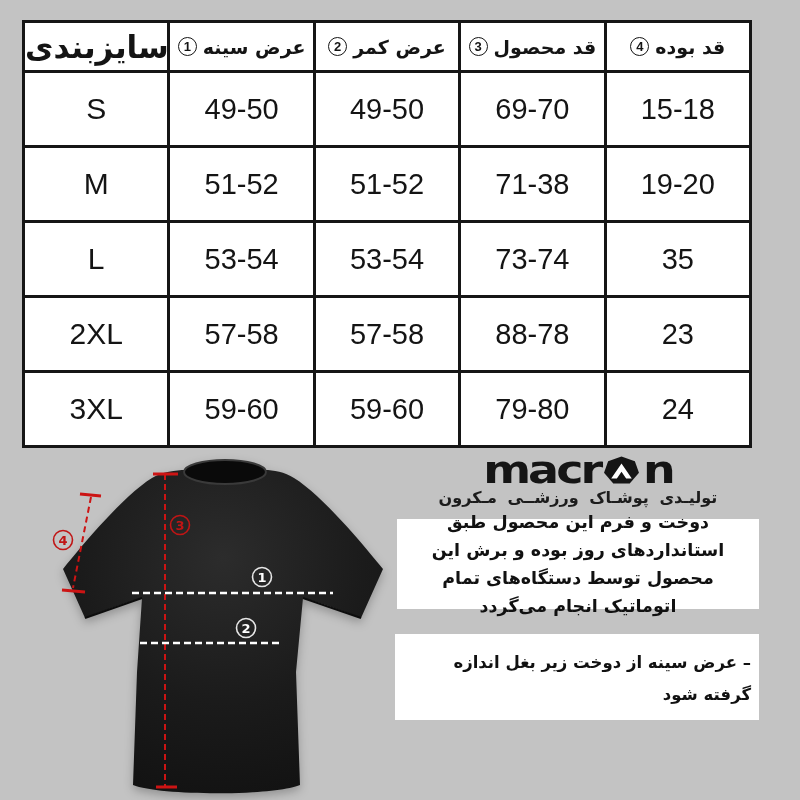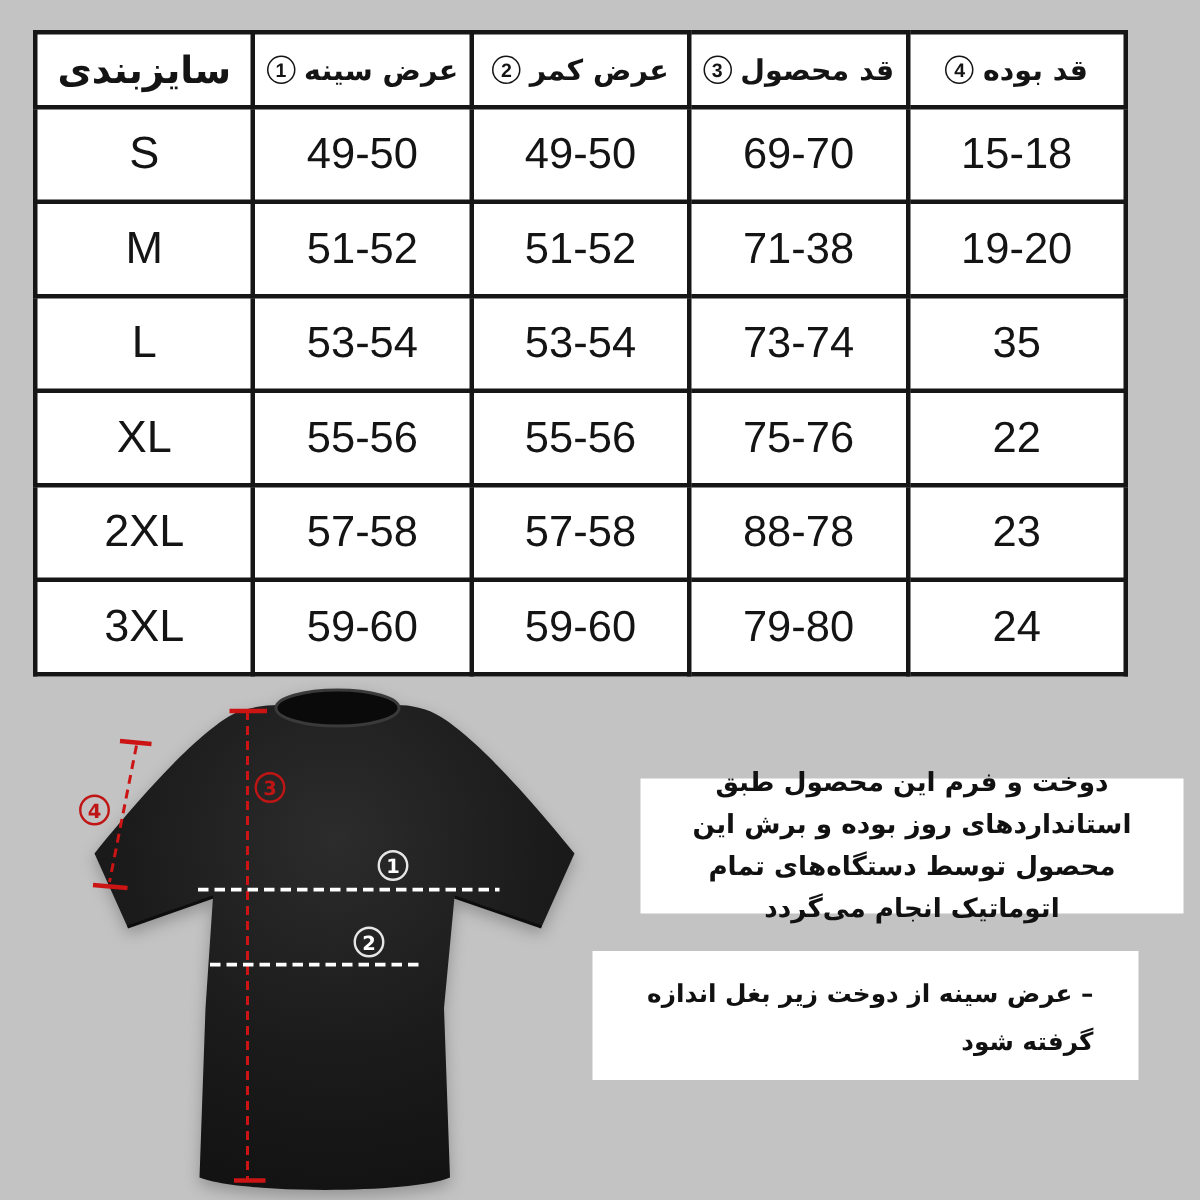--- a/index.html
+++ b/index.html
@@ -14,21 +14,21 @@
     position:absolute;left:22px;top:20px;width:730px;height:428px;
     border-collapse:collapse;table-layout:fixed;background:#ffffff;
   }
   .size-table th,.size-table td{
     border:3px solid #161616;text-align:center;vertical-align:middle;
     padding:0;color:#141414;background:#ffffff;
   }
   .size-table thead tr{height:50px;}
   .size-table tbody tr{height:63px;}
   .size-table th{font-weight:bold;font-size:19px;}
-  .size-table th.col-size{font-size:25px;}
+  .size-table th.col-size{font-size:31px;}
   .size-table td{font-family:"Liberation Sans", sans-serif;font-size:29px;}
   .size-table td.size-cell{font-size:30px;}
   .hdr{display:inline-flex;align-items:center;gap:6px;direction:rtl;}
   .circ{
     display:inline-flex;width:19px;height:19px;border:1.7px solid #141414;
     border-radius:50%;align-items:center;justify-content:center;
     font-size:13px;font-weight:bold;line-height:1;box-sizing:border-box;
     font-family:"Liberation Sans", sans-serif;
   }
 
@@ -52,25 +52,25 @@
   }
 
   
   .note-box{
     position:absolute;background:#ffffff;box-sizing:border-box;color:#111111;
     direction:rtl;font-weight:bold;
   }
   .note-box.paragraph{
     left:397px;top:519px;width:362px;height:90px;
     display:flex;align-items:center;justify-content:center;
-    text-align:center;font-size:17.5px;line-height:1.6;padding:0 25px;margin-left:30px;
+    text-align:center;font-size:17.5px;line-height:1.6;padding:0 25px;
   }
   .note-box.bullets{
     left:395px;top:634px;width:364px;height:86px;
-    padding:13px 30px 0 8px;text-align:right;font-size:16.5px;line-height:1.95;
+    padding:13px 8px 0 8px;text-align:right;font-size:16.5px;line-height:1.95;
   }
 </style>
 </head>
 <body>
 
 <div class="canvas">
 
   <table class="size-table">
     <thead>
       <tr>
@@ -117,27 +117,20 @@
         <td>51-52</td>
         <td>71-38</td>
         <td>19-20</td>
       </tr>
       <tr>
         <td class="size-cell">L</td>
         <td>53-54</td>
         <td>53-54</td>
         <td>73-74</td>
         <td>35</td>
-      </tr>
-      <tr>
-        <td class="size-cell">XL</td>
-        <td>55-56</td>
-        <td>55-56</td>
-        <td>75-76</td>
-        <td>22</td>
       </tr>
       <tr>
         <td class="size-cell">2XL</td>
         <td>57-58</td>
         <td>57-58</td>
         <td>88-78</td>
         <td>23</td>
       </tr>
       <tr>
         <td class="size-cell">3XL</td>
@@ -191,20 +184,31 @@
 
     <line x1="102" y1="141" x2="303" y2="141" stroke="#ffffff" stroke-width="2.5" stroke-dasharray="7 4"></line>
     <circle cx="232" cy="125" r="9.5" fill="none" stroke="#e6e6e6" stroke-width="1.6"></circle>
     <text x="232" y="130" text-anchor="middle" font-size="13" font-weight="bold" fill="#ffffff" font-family="DejaVu Sans, sans-serif">1</text>
 
     <line x1="110" y1="191" x2="253" y2="191" stroke="#ffffff" stroke-width="2.5" stroke-dasharray="7 4"></line>
     <circle cx="216" cy="176" r="9.5" fill="none" stroke="#e6e6e6" stroke-width="1.6"></circle>
     <text x="216" y="181" text-anchor="middle" font-size="13" font-weight="bold" fill="#ffffff" font-family="DejaVu Sans, sans-serif">2</text>
   </svg>
 
+  <div class="brand">
+    <div class="logo-row">
+      <span class="logo-text">macr</span>
+      <svg class="emblem" viewBox="0 0 36 36" xmlns="http://www.w3.org/2000/svg">
+        <path d="M18 1 L31 7 L35 21 L26 34 L10 34 L1 21 L5 7 Z" fill="#151515"></path>
+        <path d="M18 9.5 L28 28 L22.5 28 L18 19.5 L13.5 28 L8 28 Z" fill="#ffffff"></path>
+      </svg>
+      <span class="logo-text">n</span>
+    </div>
+    <div class="tagline">تولیـدی پوشـاک ورزشــی مـکرون</div>
+  </div>
 
   <div class="note-box paragraph">دوخت و فرم این محصول طبق استانداردهای روز بوده و برش این محصول توسط دستگاه‌های تمام اتوماتیک انجام می‌گردد</div>
 
   <div class="note-box bullets">
     <div class="bullet">– عرض سینه از دوخت زیر بغل اندازه گرفته شود</div>
   </div>
 
 </div>
 
 </body></html>

